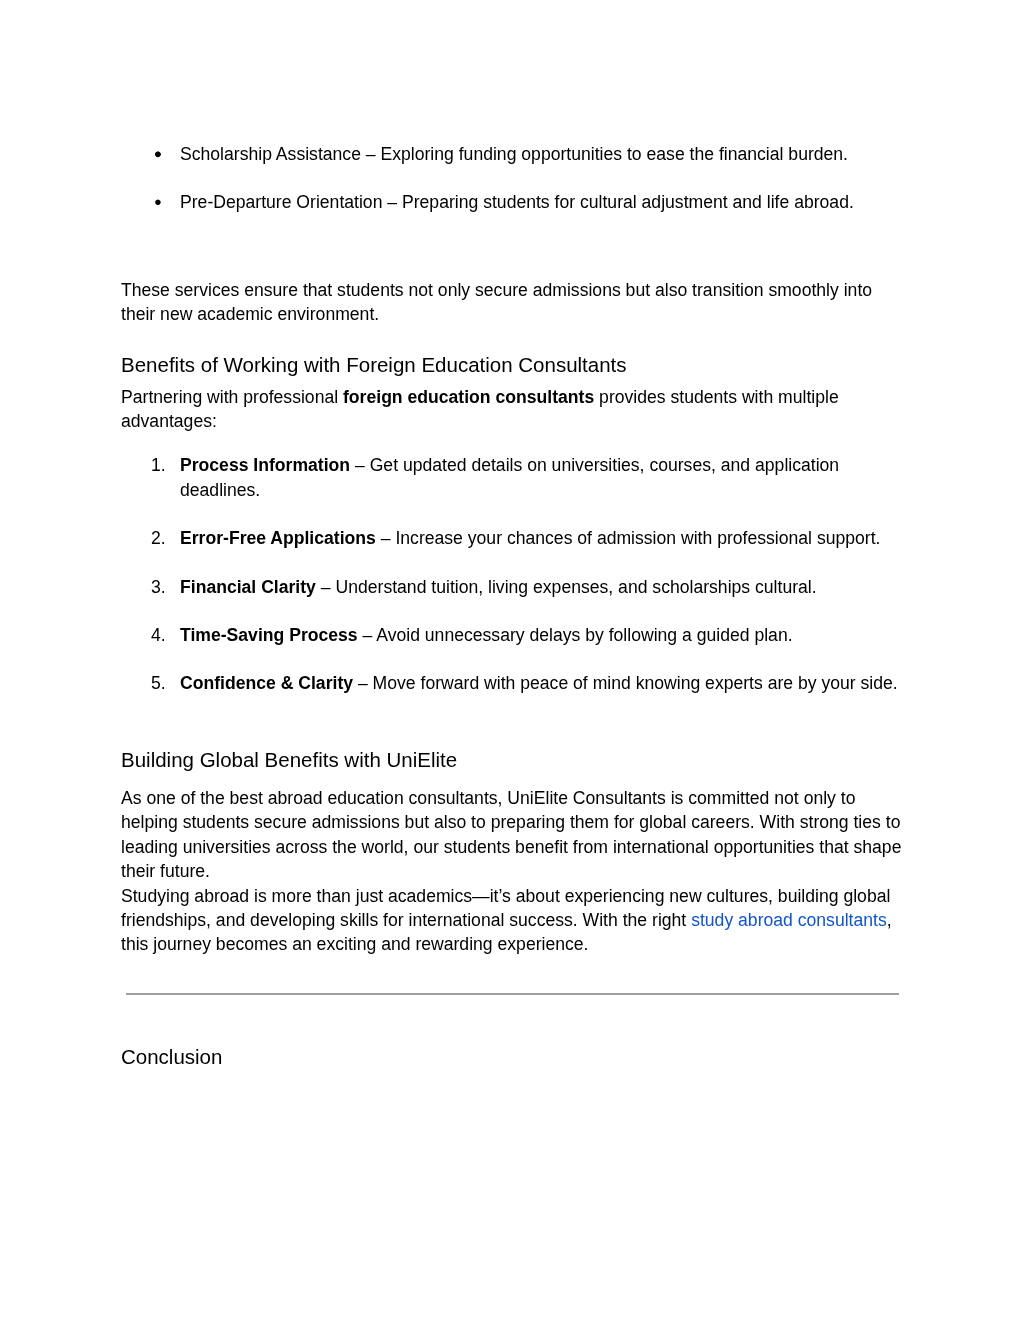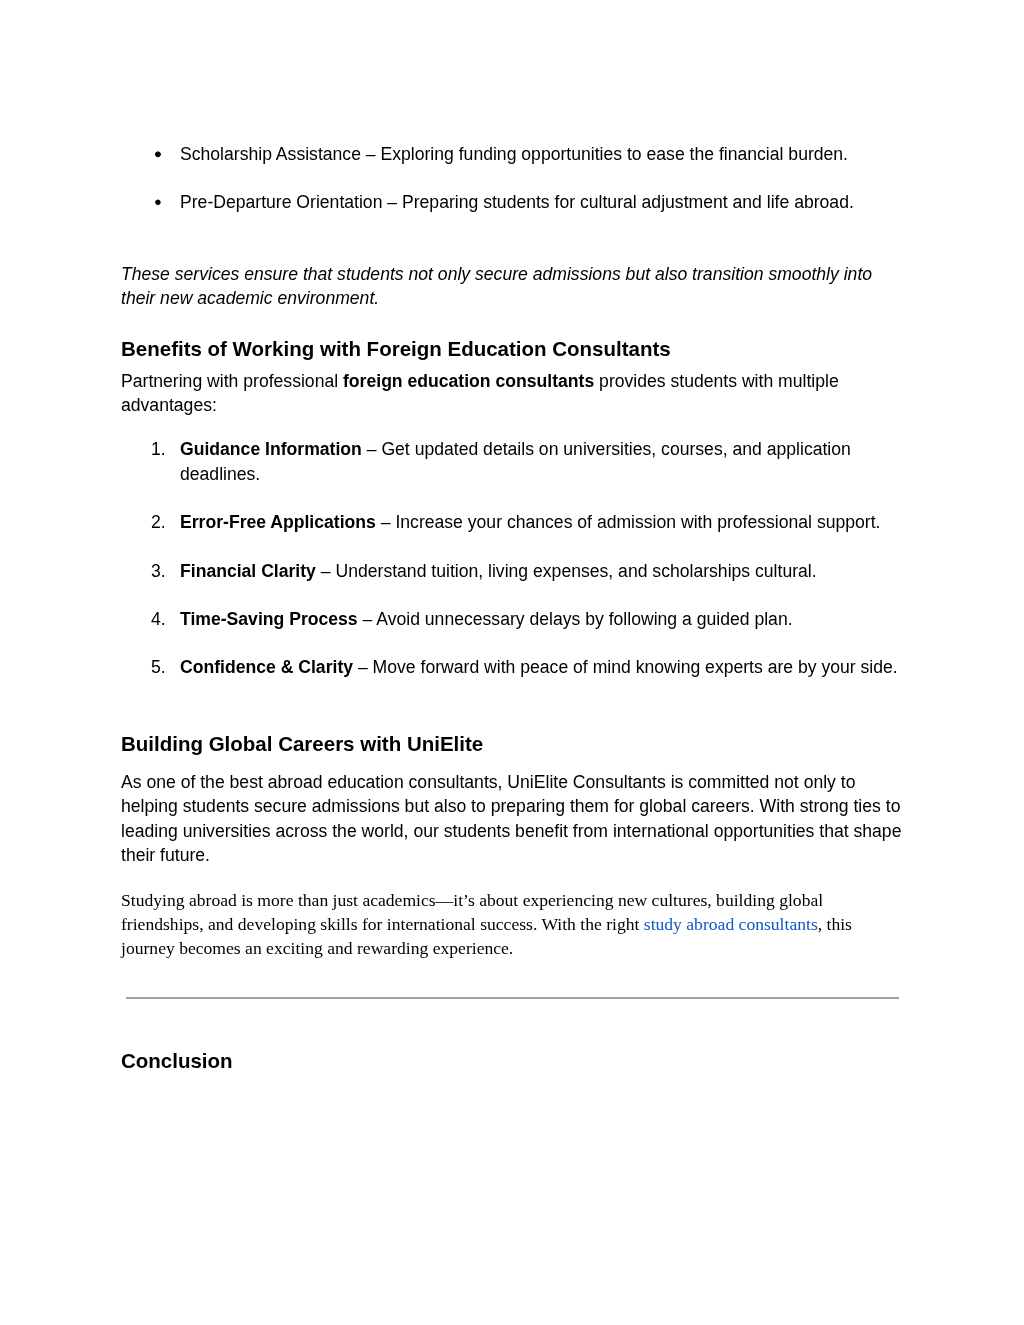--- a/index.html
+++ b/index.html
@@ -52,21 +52,21 @@
     ol.numbered li .num {
       position: absolute;
       left: 30px;
       top: 0;
     }
     p {
       margin: 0;
     }
     h2 {
       font-size: 20.5px;
-      font-weight: bold;
+      font-weight: normal;
       margin: 0;
       line-height: 28px;
     }
     b {
       font-weight: bold;
     }
     a.link {
       color: #1155cc;
       text-decoration: none;
     }
@@ -90,56 +90,56 @@
     <li>
       <span class="bullet">●</span>
       <span>Scholarship Assistance – Exploring funding opportunities to ease the financial burden.</span>
     </li>
     <li style="margin-bottom:0;">
       <span class="bullet">●</span>
       <span>Pre-Departure Orientation – Preparing students for cultural adjustment and life abroad.</span>
     </li>
   </ul>
 
-  <p style="margin-top:47px;font-style:italic;">These services ensure that students not only secure admissions but also transition smoothly into their new academic environment.</p>
+  <p style="margin-top:63px;">These services ensure that students not only secure admissions but also transition smoothly into their new academic environment.</p>
 
   <h2 style="margin-top:24px;">Benefits of Working with Foreign Education Consultants</h2>
 
   <p style="margin-top:6px;">
     <span>Partnering with professional </span><b>foreign education consultants</b><span> provides students with multiple advantages:</span>
   </p>
 
   <ol class="numbered" style="margin-top:20px;">
     <li>
       <span class="num">1.</span>
-      <b>Guidance Information</b><span> – Get updated details on universities, courses, and application deadlines.</span>
+      <b>Process Information</b><span> – Get updated details on universities, courses, and application deadlines.</span>
     </li>
     <li>
       <span class="num">2.</span>
       <b>Error-Free Applications</b><span> – Increase your chances of admission with professional support.</span>
     </li>
     <li>
       <span class="num">3.</span>
       <b>Financial Clarity</b><span> – Understand tuition, living expenses, and scholarships cultural.</span>
     </li>
     <li>
       <span class="num">4.</span>
       <b>Time-Saving Process</b><span> – Avoid unnecessary delays by following a guided plan.</span>
     </li>
     <li style="margin-bottom:0;">
       <span class="num">5.</span>
       <b>Confidence &amp; Clarity</b><span> – Move forward with peace of mind knowing experts are by your side.</span>
     </li>
   </ol>
 
-  <h2 style="margin-top:50px;">Building Global Careers with UniElite</h2>
+  <h2 style="margin-top:50px;">Building Global Benefits with UniElite</h2>
 
   <p style="margin-top:12px;">As one of the best abroad education consultants, UniElite Consultants is committed not only to helping students secure admissions but also to preparing them for global careers. With strong ties to leading universities across the world, our students benefit from international opportunities that shape their future.</p>
 
-  <p style="margin-top:20px;font-family:Liberation Serif, serif;">
+  <p style="">
     <span>Studying abroad is more than just academics—it’s about experiencing new cultures, building global friendships, and developing skills for international success. With the right </span><a class="link" href="#">study abroad consultants</a><span>, this journey becomes an exciting and rewarding experience.</span>
   </p>
 
   <hr class="rule" style="margin-top:36px;">
 
   <h2 style="margin-top:48px;">Conclusion</h2>
 
 </div>
 
 </body></html>

